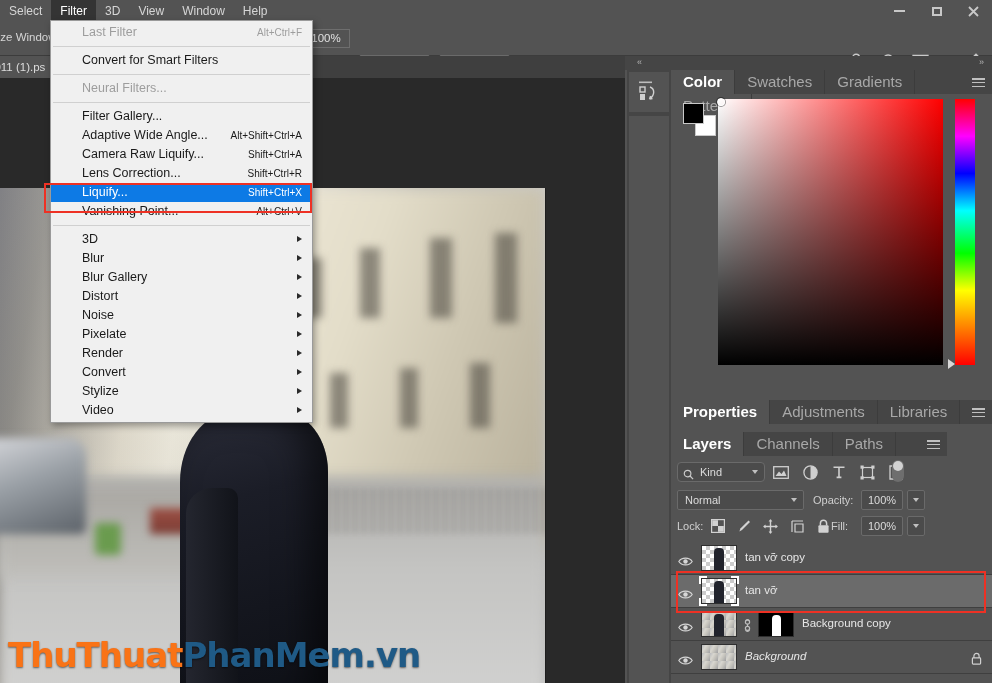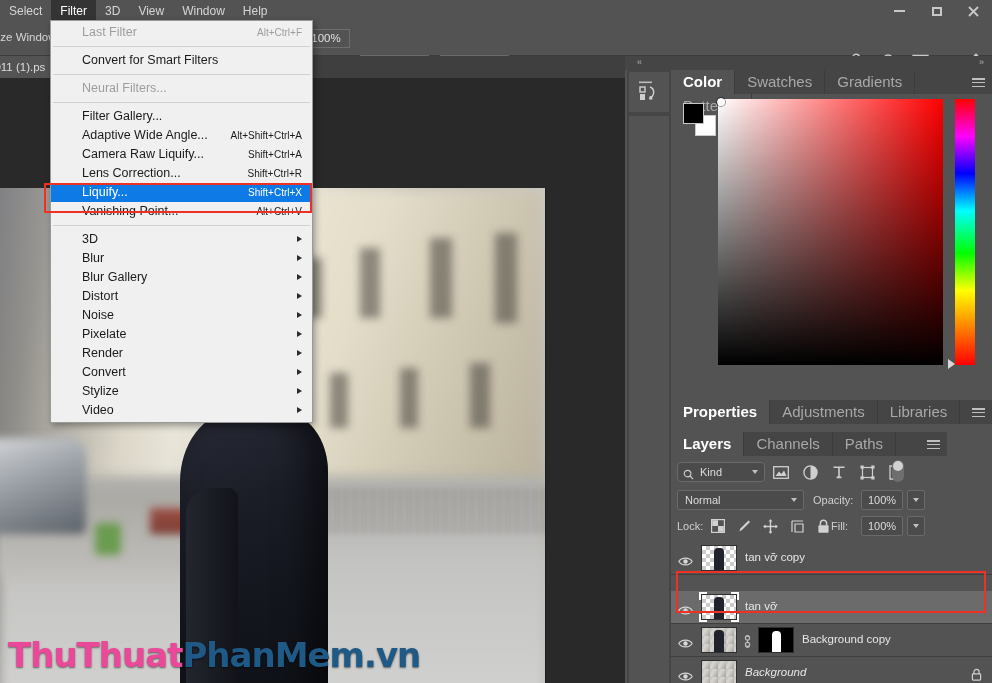--- a/index.html
+++ b/index.html
@@ -165,21 +165,21 @@
   }
 
   
   .watermark {
     position: absolute; left: 8px; bottom: 8px;
     font-family: "DejaVu Sans", sans-serif;
     font-size: 34px; font-weight: 700; letter-spacing: -1px;
     text-shadow: 0 1px 2px rgba(0,0,0,0.55);
     white-space: nowrap;
   }
-  .wm-a { color: #ec4899; }
+  .wm-a { color: #f97316; }
   .wm-b { color: #1f5a86; }
 
   
   .filtermenu {
     position: absolute; left: 50px; top: 20px;
     width: 263px;
     background: #f0f0f0;
     border: 1px solid #9a9a9a;
     box-shadow: 2px 3px 7px rgba(0,0,0,0.35);
     padding: 2px 0 2px 0;
@@ -387,21 +387,21 @@
     border-left: 3.5px solid transparent; border-right: 3.5px solid transparent;
   }
 
   
   .layer-list { position: absolute; left: 0; top: 86px; width: 321px; bottom: 0; }
   .layer-row {
     position: relative; height: 33px;
     border-bottom: 1px solid #3f3f3f;
     background: #535353;
   }
-  .layer-row.selected { background: #6b6b6b; margin-top: 16px; }
+  .layer-row.selected { background: #6b6b6b; }
   .eye {
     position: absolute; left: 7px; top: 11px; width: 15px; height: 11px;
   }
   .thumb {
     position: absolute; left: 30px; top: 3px; width: 36px; height: 26px;
     border: 1px solid #2f2f2f;
     background-color: #fff;
     background-image:
       linear-gradient(45deg, #cccccc 25%, transparent 25%, transparent 75%, #cccccc 75%),
       linear-gradient(45deg, #cccccc 25%, transparent 25%, transparent 75%, #cccccc 75%);

